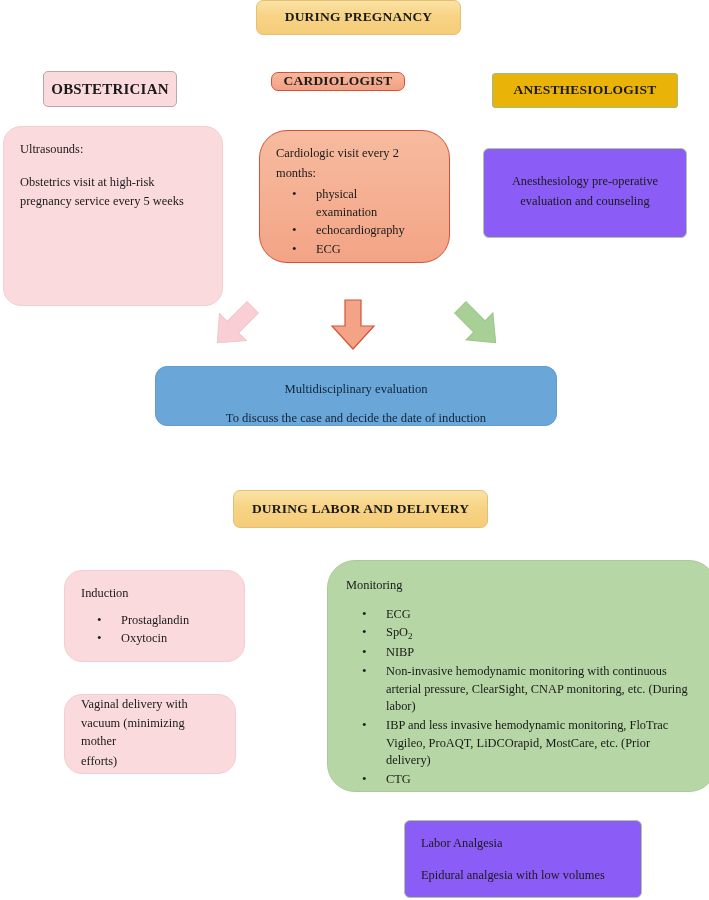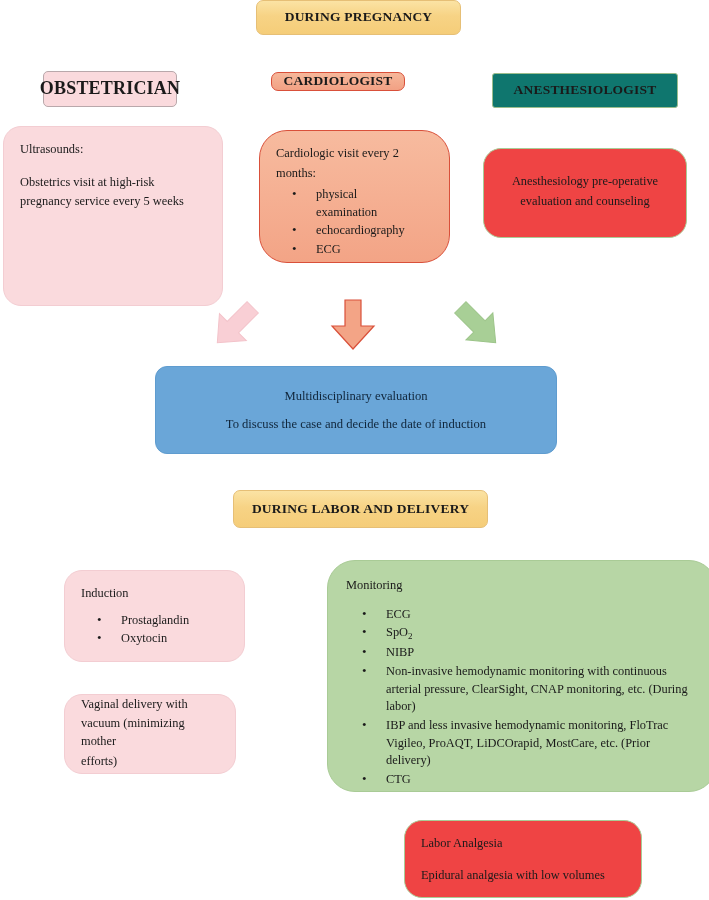--- a/index.html
+++ b/index.html
@@ -19,38 +19,38 @@
     font-weight:bold; letter-spacing:.2px;
     text-align:center; line-height:1.1;
   }
   .pill-yellow {
     background:linear-gradient(180deg,#fbe3a4 0%, #f7d385 45%, #f5cd79 100%);
     border:1px solid #e6bf76; border-radius:7px;
     font-size:13.5px;
   }
   .pill-pink {
     background:#fadadd; border:1px solid #b9a8ab; border-radius:5px;
-    font-size:18px;
+    font-size:15px;
   }
   .pill-orange {
     background:linear-gradient(180deg,#f6b79a 0%, #f2a184 100%);
     border:1.3px solid #d9503a; border-radius:7px;
     font-size:13.5px;
   }
   .pill-green {
-    background:#0f766e; border:1px solid #9cbd8c; border-radius:3px;
+    background:#eab308; border:1px solid #9cbd8c; border-radius:3px;
     font-size:13.5px;
   }
 
   
   .panel { font-size:12.4px; line-height:1.42; }
   .panel-pink   { background:#fadadd; border:1px solid #f3cdd2; border-radius:18px; }
   .panel-orange { background:linear-gradient(180deg,#f7bb9f 0%, #f3a486 100%);
                   border:1.3px solid #d9503a; border-radius:28px; }
-  .panel-green  { background:#ef4444; border:1px solid #a9cb96; border-radius:18px; }
+  .panel-green  { background:#8b5cf6; border:1px solid #a9cb96; border-radius:6px; }
   .panel-green-lg { background:#b7d6a5; border:1px solid #a9cb96; border-radius:28px; }
   .panel-blue   { background:#6aa6d8; border:1px solid #5f9ccf; border-radius:12px; }
 
   .pad { padding:14px 16px; }
 
   .lead { margin:0 0 2px 0; }
   ul.bul { margin:4px 0 0 0; padding:0; list-style:none; }
   ul.bul > li {
     position:relative; padding-left:40px; margin:0 0 1px 0;
   }
@@ -117,22 +117,22 @@
 </div>
 
 <div class="arrow" style="left:450px; top:298px;">
   <svg width="56" height="54" viewBox="0 0 56 54">
     <g transform="rotate(-45 28 27)">
       <polygon points="20,2 36,2 36,29 47,29 28,52 9,29 20,29" fill="#a8cf96" stroke="#9cc489" stroke-width="1"></polygon>
     </g>
   </svg>
 </div>
 
-<div class="box panel-blue" style="left:155px; top:366px; width:402px; height:88px;
-     display:flex; align-items:center; justify-content:center;">
+<div class="box panel-blue" style="left:155px; top:366px; width:402px; height:60px;
+     display:flex; align-items:flex-end; justify-content:center;">
   <div class="blue-txt center">
     <p>Multidisciplinary evaluation</p>
     <p class="l2">To discuss the case and decide the date of induction</p>
   </div>
 </div>
 
 <div class="box pill pill-yellow" style="left:233px; top:490px; width:255px; height:38px;">DURING LABOR AND DELIVERY</div>
 
 <div class="box panel panel-pink pad" style="left:64px; top:570px; width:181px; height:92px;">
   <p class="lead">Induction</p>

